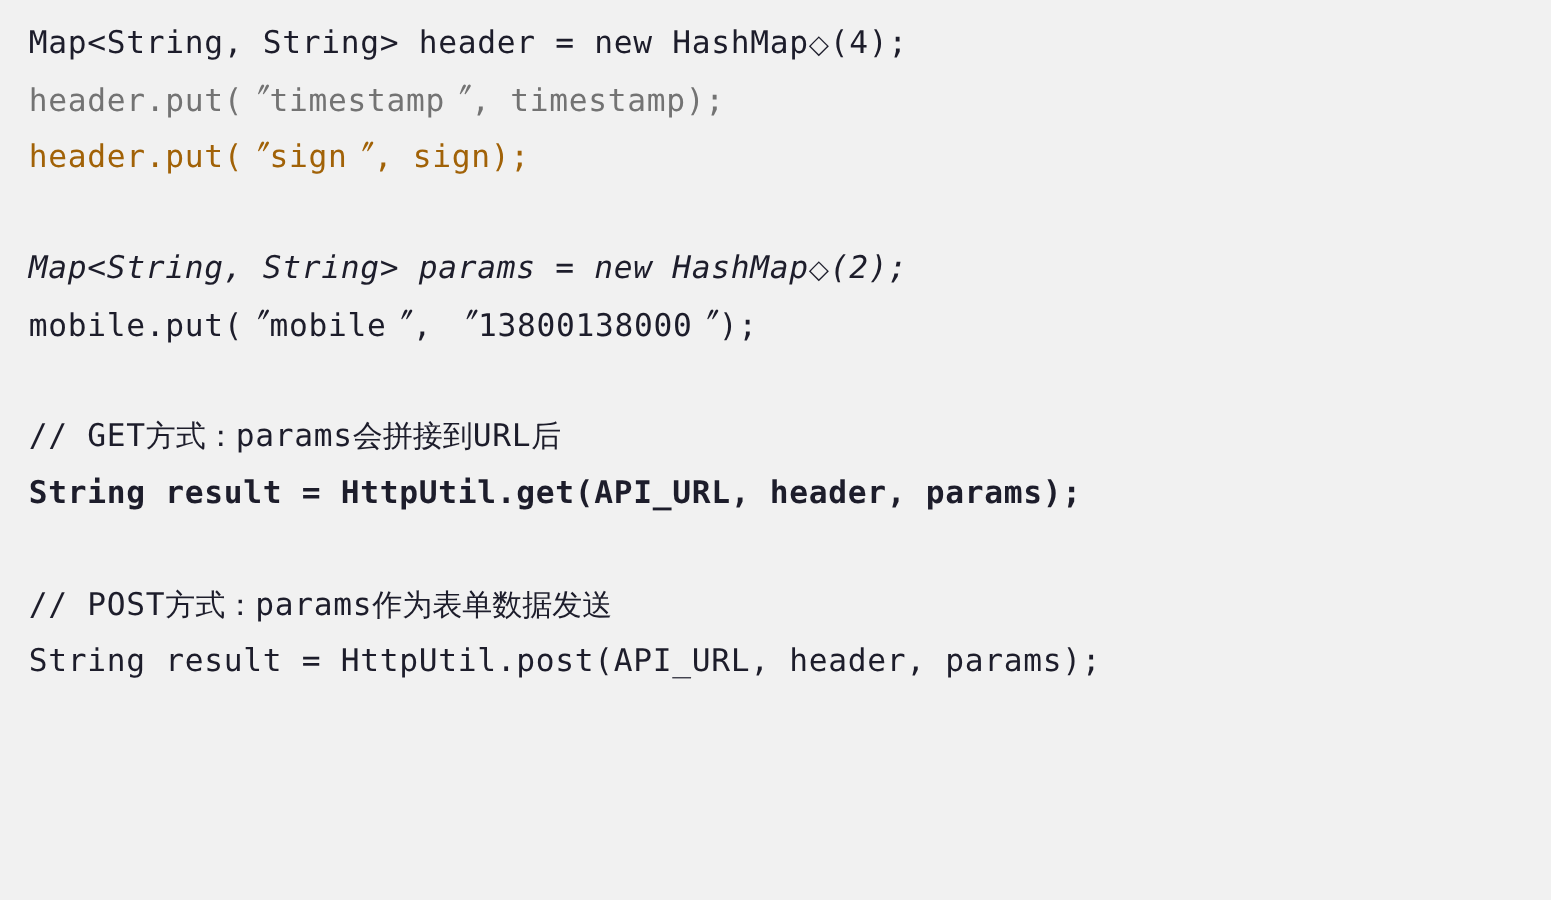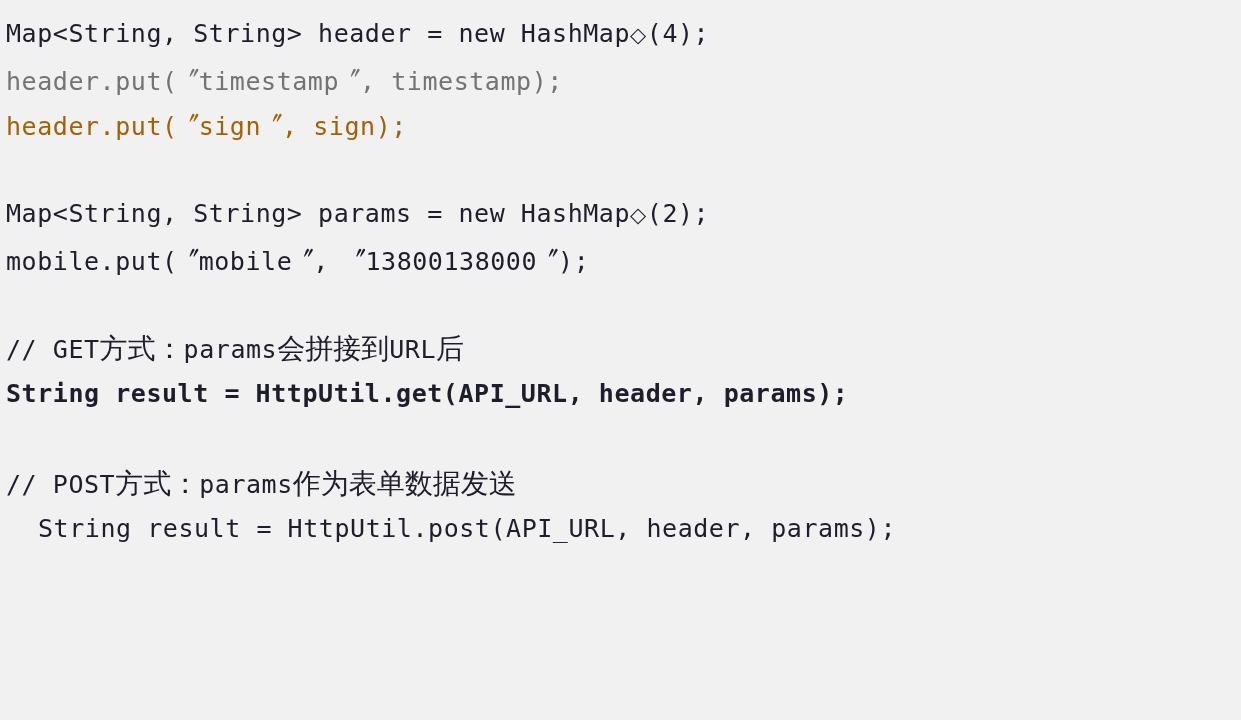--- a/index.html
+++ b/index.html
@@ -19,21 +19,21 @@
     left: 0;
     top: 0;
     width: 1241px;
     height: 720px;
     background: #f1f1f1;
     padding: 0;
     box-sizing: border-box;
   }
   .code-lines {
     position: absolute;
-    left: 6px;
+    left: 23px;
     top: 11px;
     margin: 0;
     padding: 0;
     list-style: none;
   }
   .code-line {
     height: 45px;
     line-height: 45px;
     font-size: 25px;
     letter-spacing: 0.55px;
@@ -42,21 +42,21 @@
     font-family: "DejaVu Sans Mono", "Liberation Mono", monospace;
     font-weight: 400;
     -webkit-font-smoothing: antialiased;
   }
   .code-line.blank {
     color: transparent;
   }
   
   .cjk {
     font-family: "DejaVu Sans", "Liberation Sans", sans-serif;
-    font-size: 28px;
+    font-size: 24px;
     letter-spacing: 0;
     margin-top: 32px;
   }
   
   .diamond {
     font-family: "DejaVu Sans", "Liberation Sans", sans-serif;
     font-size: 21px;
   }
   
   .dq {
@@ -68,22 +68,22 @@
 </style>
 </head>
 <body style="background: rgb(241, 241, 241);">
 
 <div id="code-block" style="background: rgb(241, 241, 241);">
   <div class="code-lines">
       <div class="code-line" style="color: rgb(29, 29, 43);"><span>Map</span><span>&lt;String, String&gt;</span><span> header = new HashMap</span><span class="diamond">◇</span><span>(4);</span></div>
       <div class="code-line" style="color: #737373;"><span>header.put(</span><span class="dq">〞</span><span>timestamp</span><span class="dq">〞</span><span>, timestamp);</span></div>
       <div class="code-line" style="color: #a16207;"><span>header.put(</span><span class="dq">〞</span><span>sign</span><span class="dq">〞</span><span>, sign);</span></div>
       <div class="code-line blank" style="color: rgb(29, 29, 43);">&nbsp;</div>
-      <div class="code-line" style="color: rgb(29, 29, 43);"><span>Map</span><span>&lt;String, String&gt;</span><span> params = new HashMap</span><span class="diamond">◇</span><span>(2);</span></div>
+      <div class="code-line" style="color: rgb(29, 29, 43); font-style: italic;"><span>Map</span><span>&lt;String, String&gt;</span><span> params = new HashMap</span><span class="diamond">◇</span><span>(2);</span></div>
       <div class="code-line" style="color: rgb(29, 29, 43);"><span>mobile.put(</span><span class="dq">〞</span><span>mobile</span><span class="dq">〞</span><span>, </span><span class="dq">〞</span><span>13800138000</span><span class="dq">〞</span><span>);</span></div>
       <div class="code-line blank" style="color: rgb(29, 29, 43);">&nbsp;</div>
       <div class="code-line" style="color: rgb(29, 29, 43);"><span>// GET</span><span class="cjk">方式：</span><span>params</span><span class="cjk">会拼接到</span><span>URL</span><span class="cjk">后</span></div>
       <div class="code-line" style="color: rgb(29, 29, 43); font-weight: bold;"><span>String result = HttpUtil.get(API_URL, header, params);</span></div>
       <div class="code-line blank" style="color: rgb(29, 29, 43);">&nbsp;</div>
       <div class="code-line" style="color: rgb(29, 29, 43);"><span>// POST</span><span class="cjk">方式：</span><span>params</span><span class="cjk">作为表单数据发送</span></div>
-      <div class="code-line" style="color: rgb(29, 29, 43); margin-left: 32px;"><span>String result = HttpUtil.post(API_URL, header, params);</span></div>
+      <div class="code-line" style="color: rgb(29, 29, 43);"><span>String result = HttpUtil.post(API_URL, header, params);</span></div>
     </div>
 </div>
 
 </body></html>

